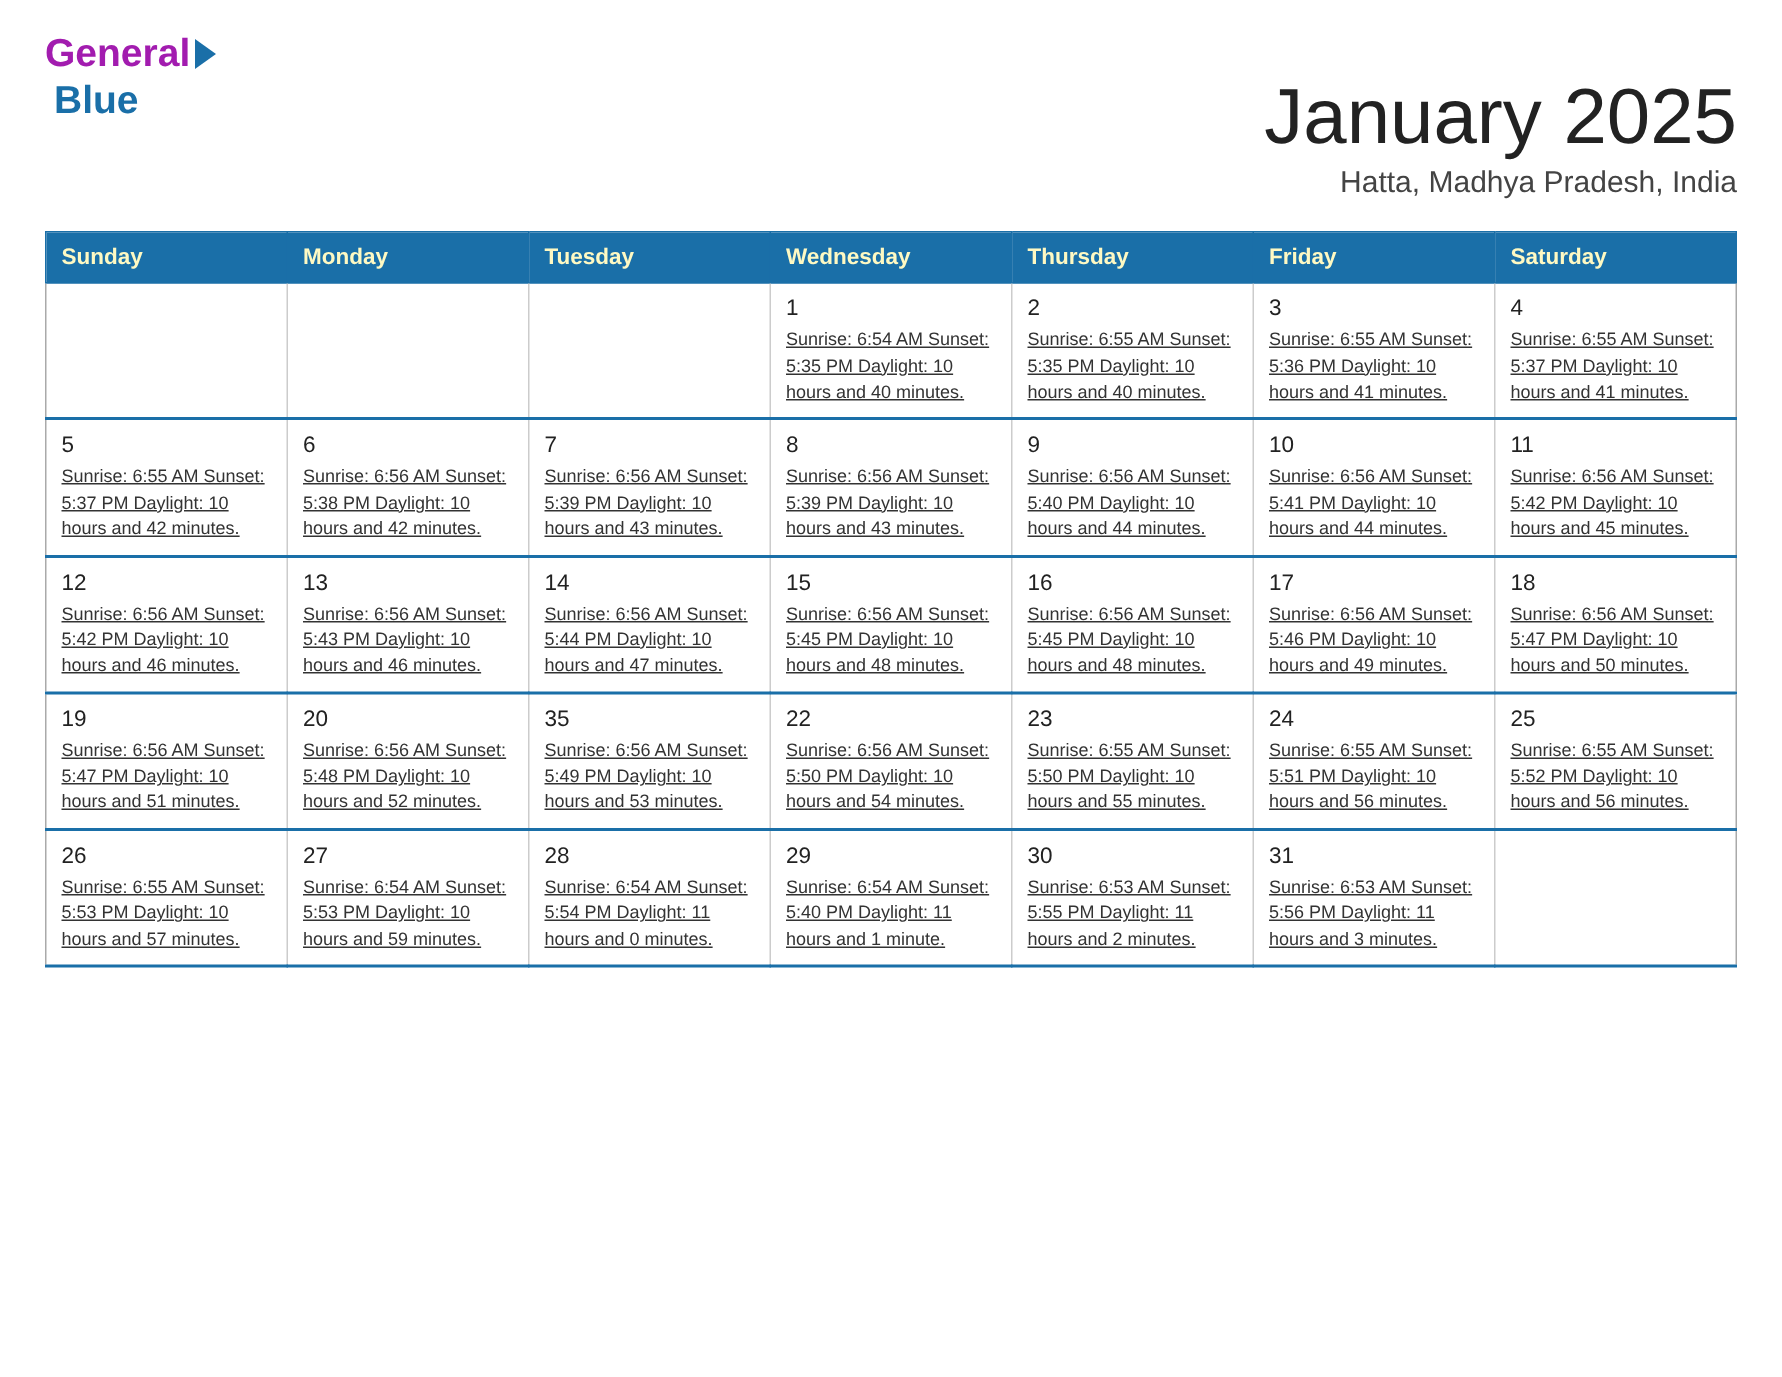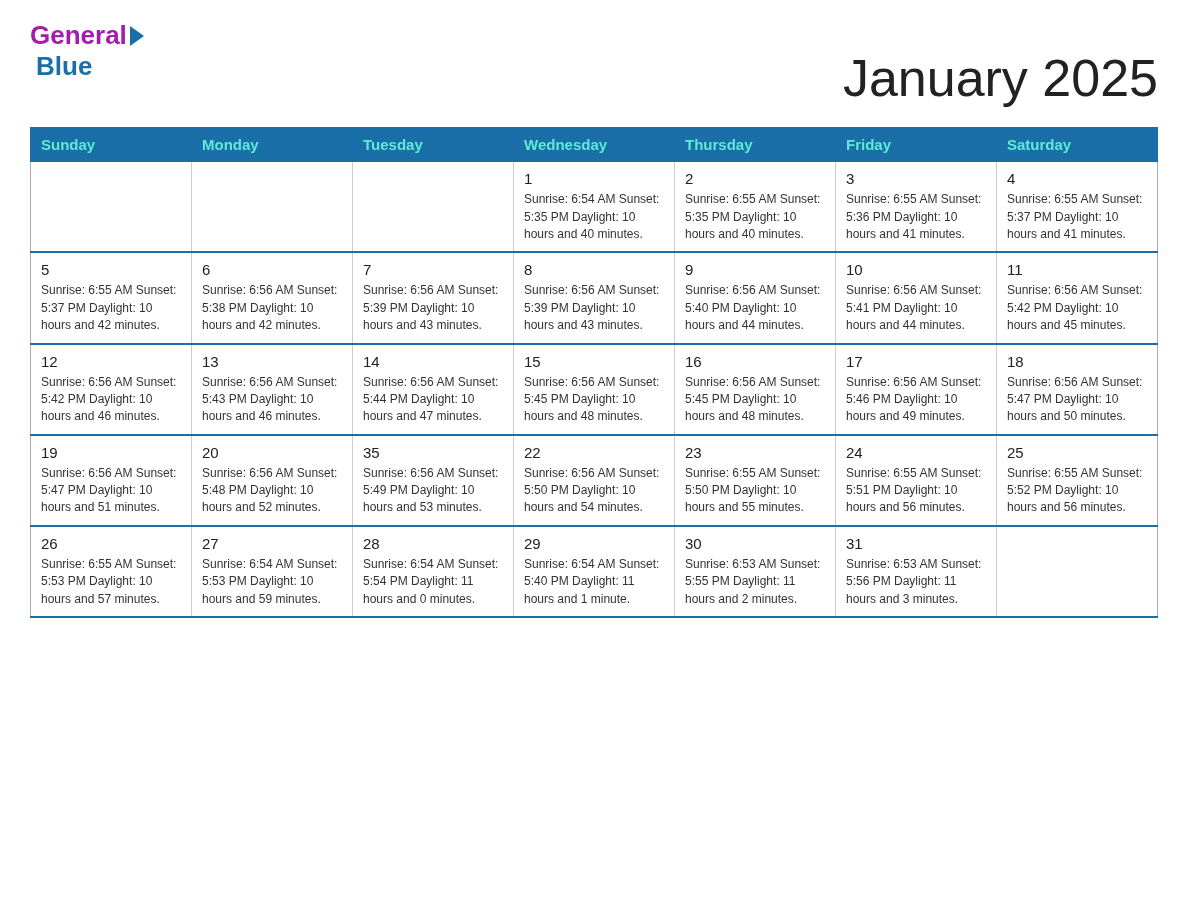--- a/index.html
+++ b/index.html
@@ -31,21 +31,21 @@
       color: #444;
       margin-top: 4px;
     }
     table {
       width: 100%;
       border-collapse: collapse;
       table-layout: fixed;
     }
     thead tr th {
       background-color: #1a6fa8;
-      color: #5eead4;
+      color: #fef9c3;
       font-size: 15px;
       font-weight: bold;
       padding: 8px 10px;
       text-align: left;
       border: 1px solid #1a6fa8;
     }
     tbody tr {
       border-bottom: 2px solid #1a6fa8;
     }
     tbody tr td {
@@ -63,20 +63,21 @@
       font-size: 15px;
       color: #222;
       font-weight: normal;
       display: block;
       margin-bottom: 4px;
     }
     .day-info {
       font-size: 12px;
       color: #333;
       line-height: 1.45;
+      text-decoration: underline;
     }
     .logo-wrapper {
       display: flex;
       flex-direction: column;
       align-items: flex-start;
     }
     .logo-line1 {
       display: flex;
       align-items: center;
     }
@@ -116,20 +117,21 @@
     <div class="logo-line1">
       <span class="general-text">General</span>
       <span class="triangle-right"></span>
     </div>
     <div class="logo-line2">
       <span class="blue-text">Blue</span>
     </div>
   </div>
   <div class="title-section">
     <div class="calendar-title">January 2025</div>
+    <div class="calendar-subtitle">Hatta, Madhya Pradesh, India</div>
   </div>
 </div>
 
 <table>
   <thead>
     <tr>
     <th>Sunday</th>
         <th>Monday</th>
         <th>Tuesday</th>
         <th>Wednesday</th>

